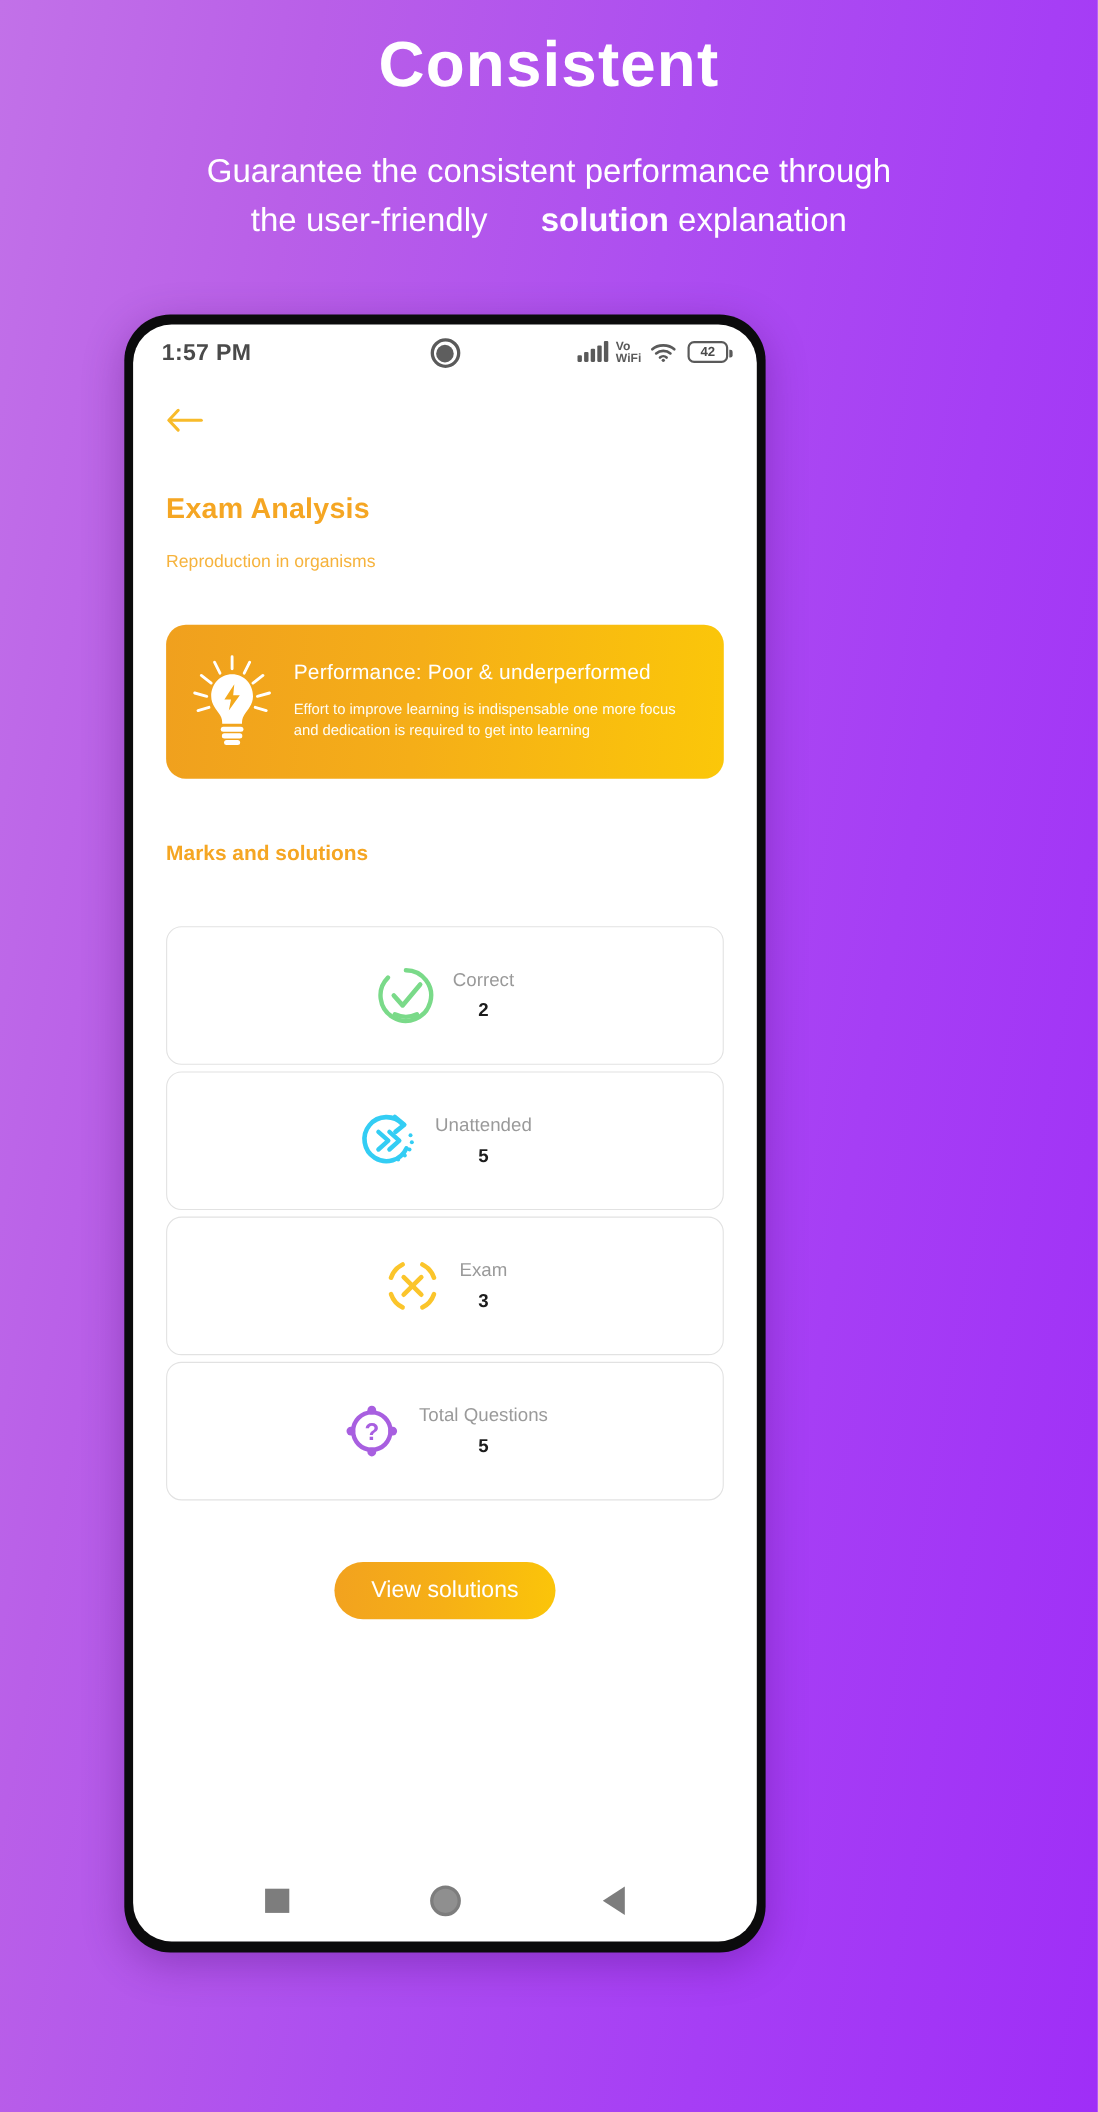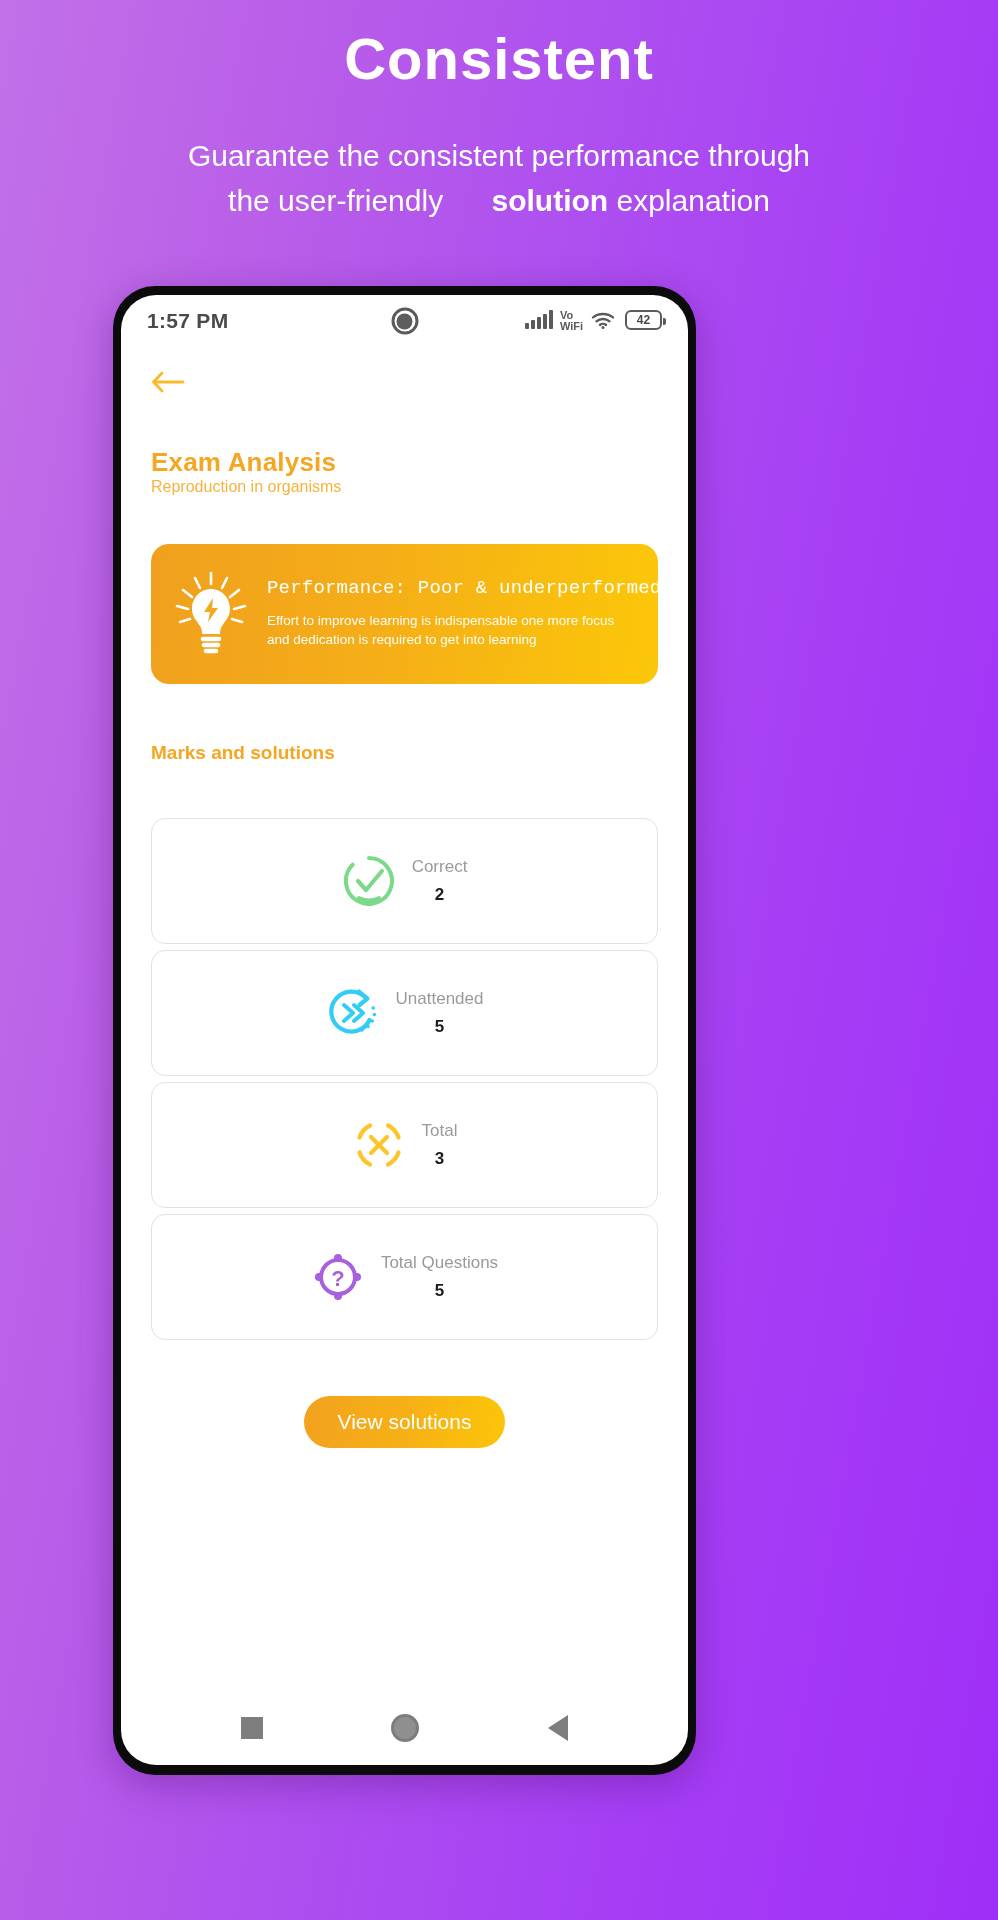--- a/index.html
+++ b/index.html
@@ -149,20 +149,21 @@
   }
 
   .page-title {
     margin-top: 52px;
     font-size: 26px;
     font-weight: 700;
     color: #f5a623;
     letter-spacing: .2px;
   }
   .page-sub {
+    margin-top: 24px;
     font-size: 16px;
     font-weight: 400;
     color: #f6b33d;
   }
 
   
   .perf {
     margin-top: 48px;
     border-radius: 18px;
     background: linear-gradient(95deg, #f0a01e 0%, #f5ae18 45%, #fbc709 100%);
@@ -173,21 +174,20 @@
     min-height: 140px;
   }
   .bulb { flex: 0 0 auto; width: 76px; height: 84px; }
   .perf-text { flex: 1 1 auto; min-width: 0; }
   .perf-h {
     font-size: 19px;
     font-weight: 400;
     color: #ffffff;
     letter-spacing: .2px;
     white-space: nowrap;
-    font-family: Liberation Mono, monospace;
   }
   .perf-p {
     margin-top: 12px;
     font-size: 13.5px;
     font-weight: 400;
     line-height: 1.42;
     color: #fffdf5;
     white-space: pre-line;
   }
 
@@ -417,21 +417,21 @@
               <path d="M36 7.5 a21 21 0 0 1 10.5 12"></path>
               <path d="M7.5 34.5 a21 21 0 0 0 10.5 12"></path>
               <path d="M46.5 34.5 a21 21 0 0 1 -10.5 12"></path>
             </g>
             <g fill="none" stroke="#fbc52b" stroke-width="4.2" stroke-linecap="round">
               <line x1="19" y1="19" x2="35" y2="35"></line>
               <line x1="35" y1="19" x2="19" y2="35"></line>
             </g>
           </svg>
           <div class="stat-txt">
-            <div class="stat-label">Total</div>
+            <div class="stat-label">Exam</div>
             <div class="stat-value">3</div>
           </div>
         </div>
 
         <div class="stat-card">
           <svg class="stat-icon" viewBox="0 0 54 54">
             <circle cx="27" cy="27" r="17" fill="none" stroke="#a85fe0" stroke-width="4"></circle>
             <g fill="#a85fe0">
               <circle cx="27" cy="8" r="4"></circle>
               <circle cx="27" cy="46" r="4"></circle>

